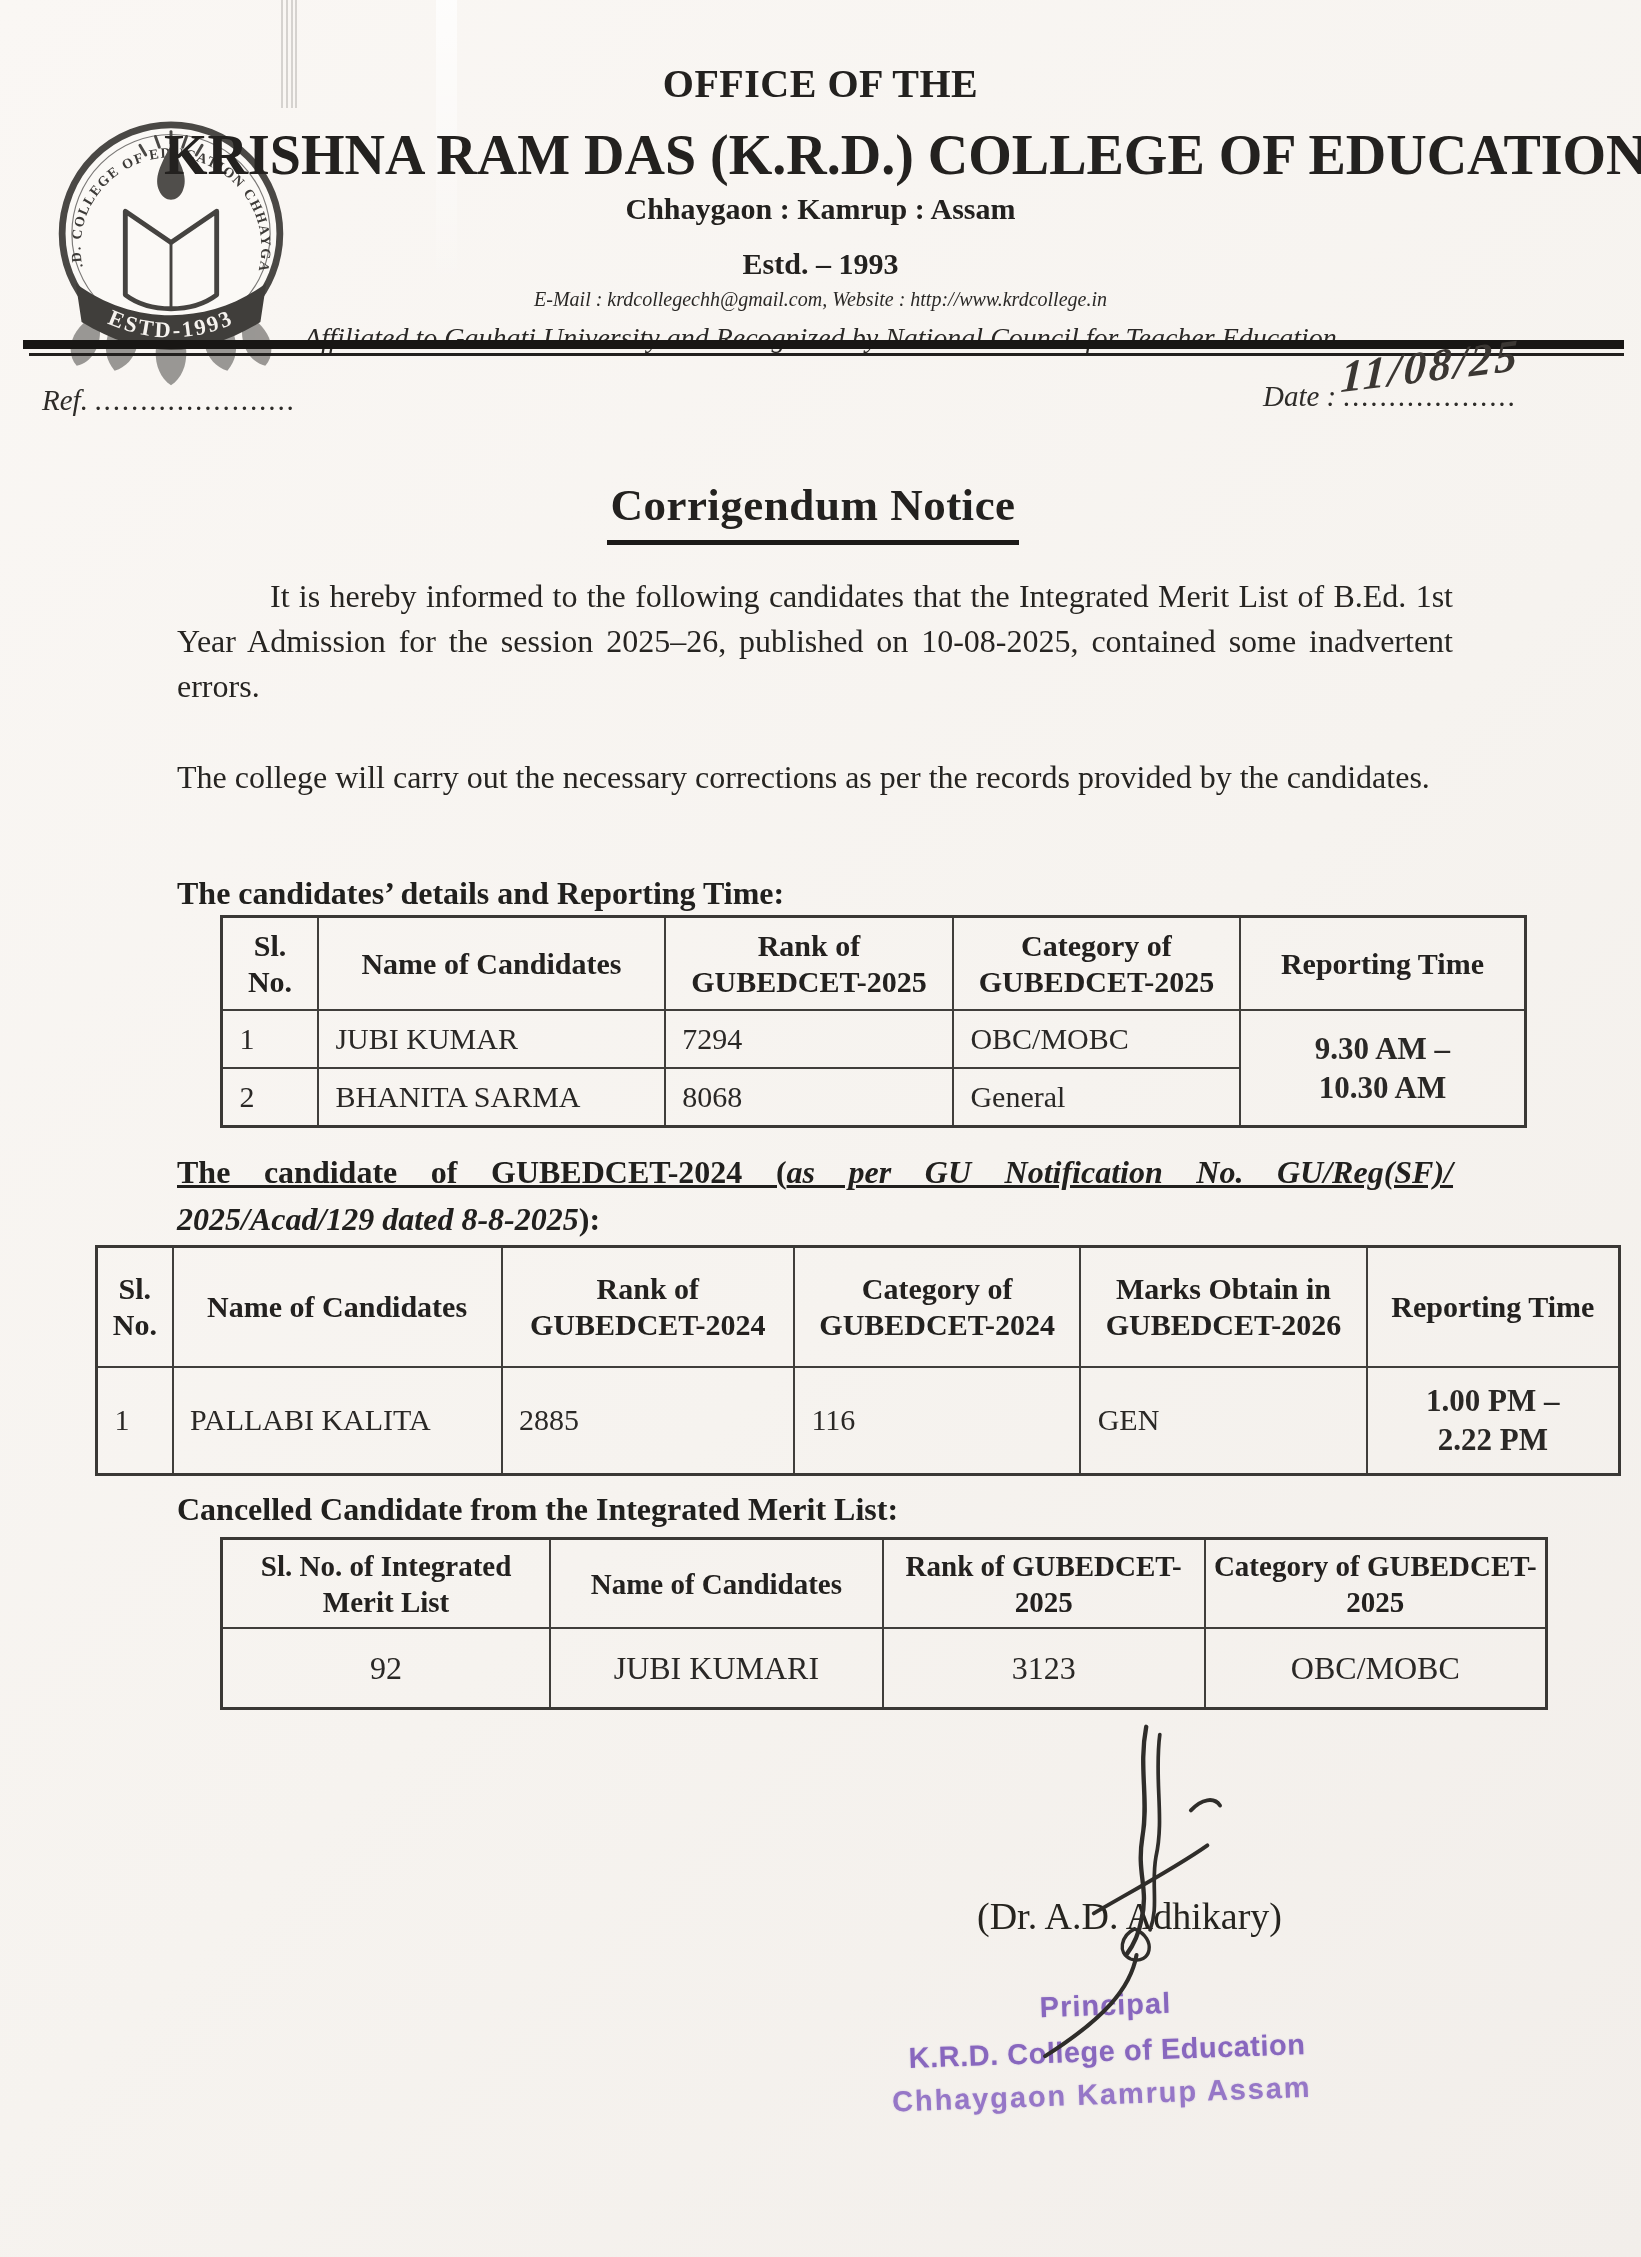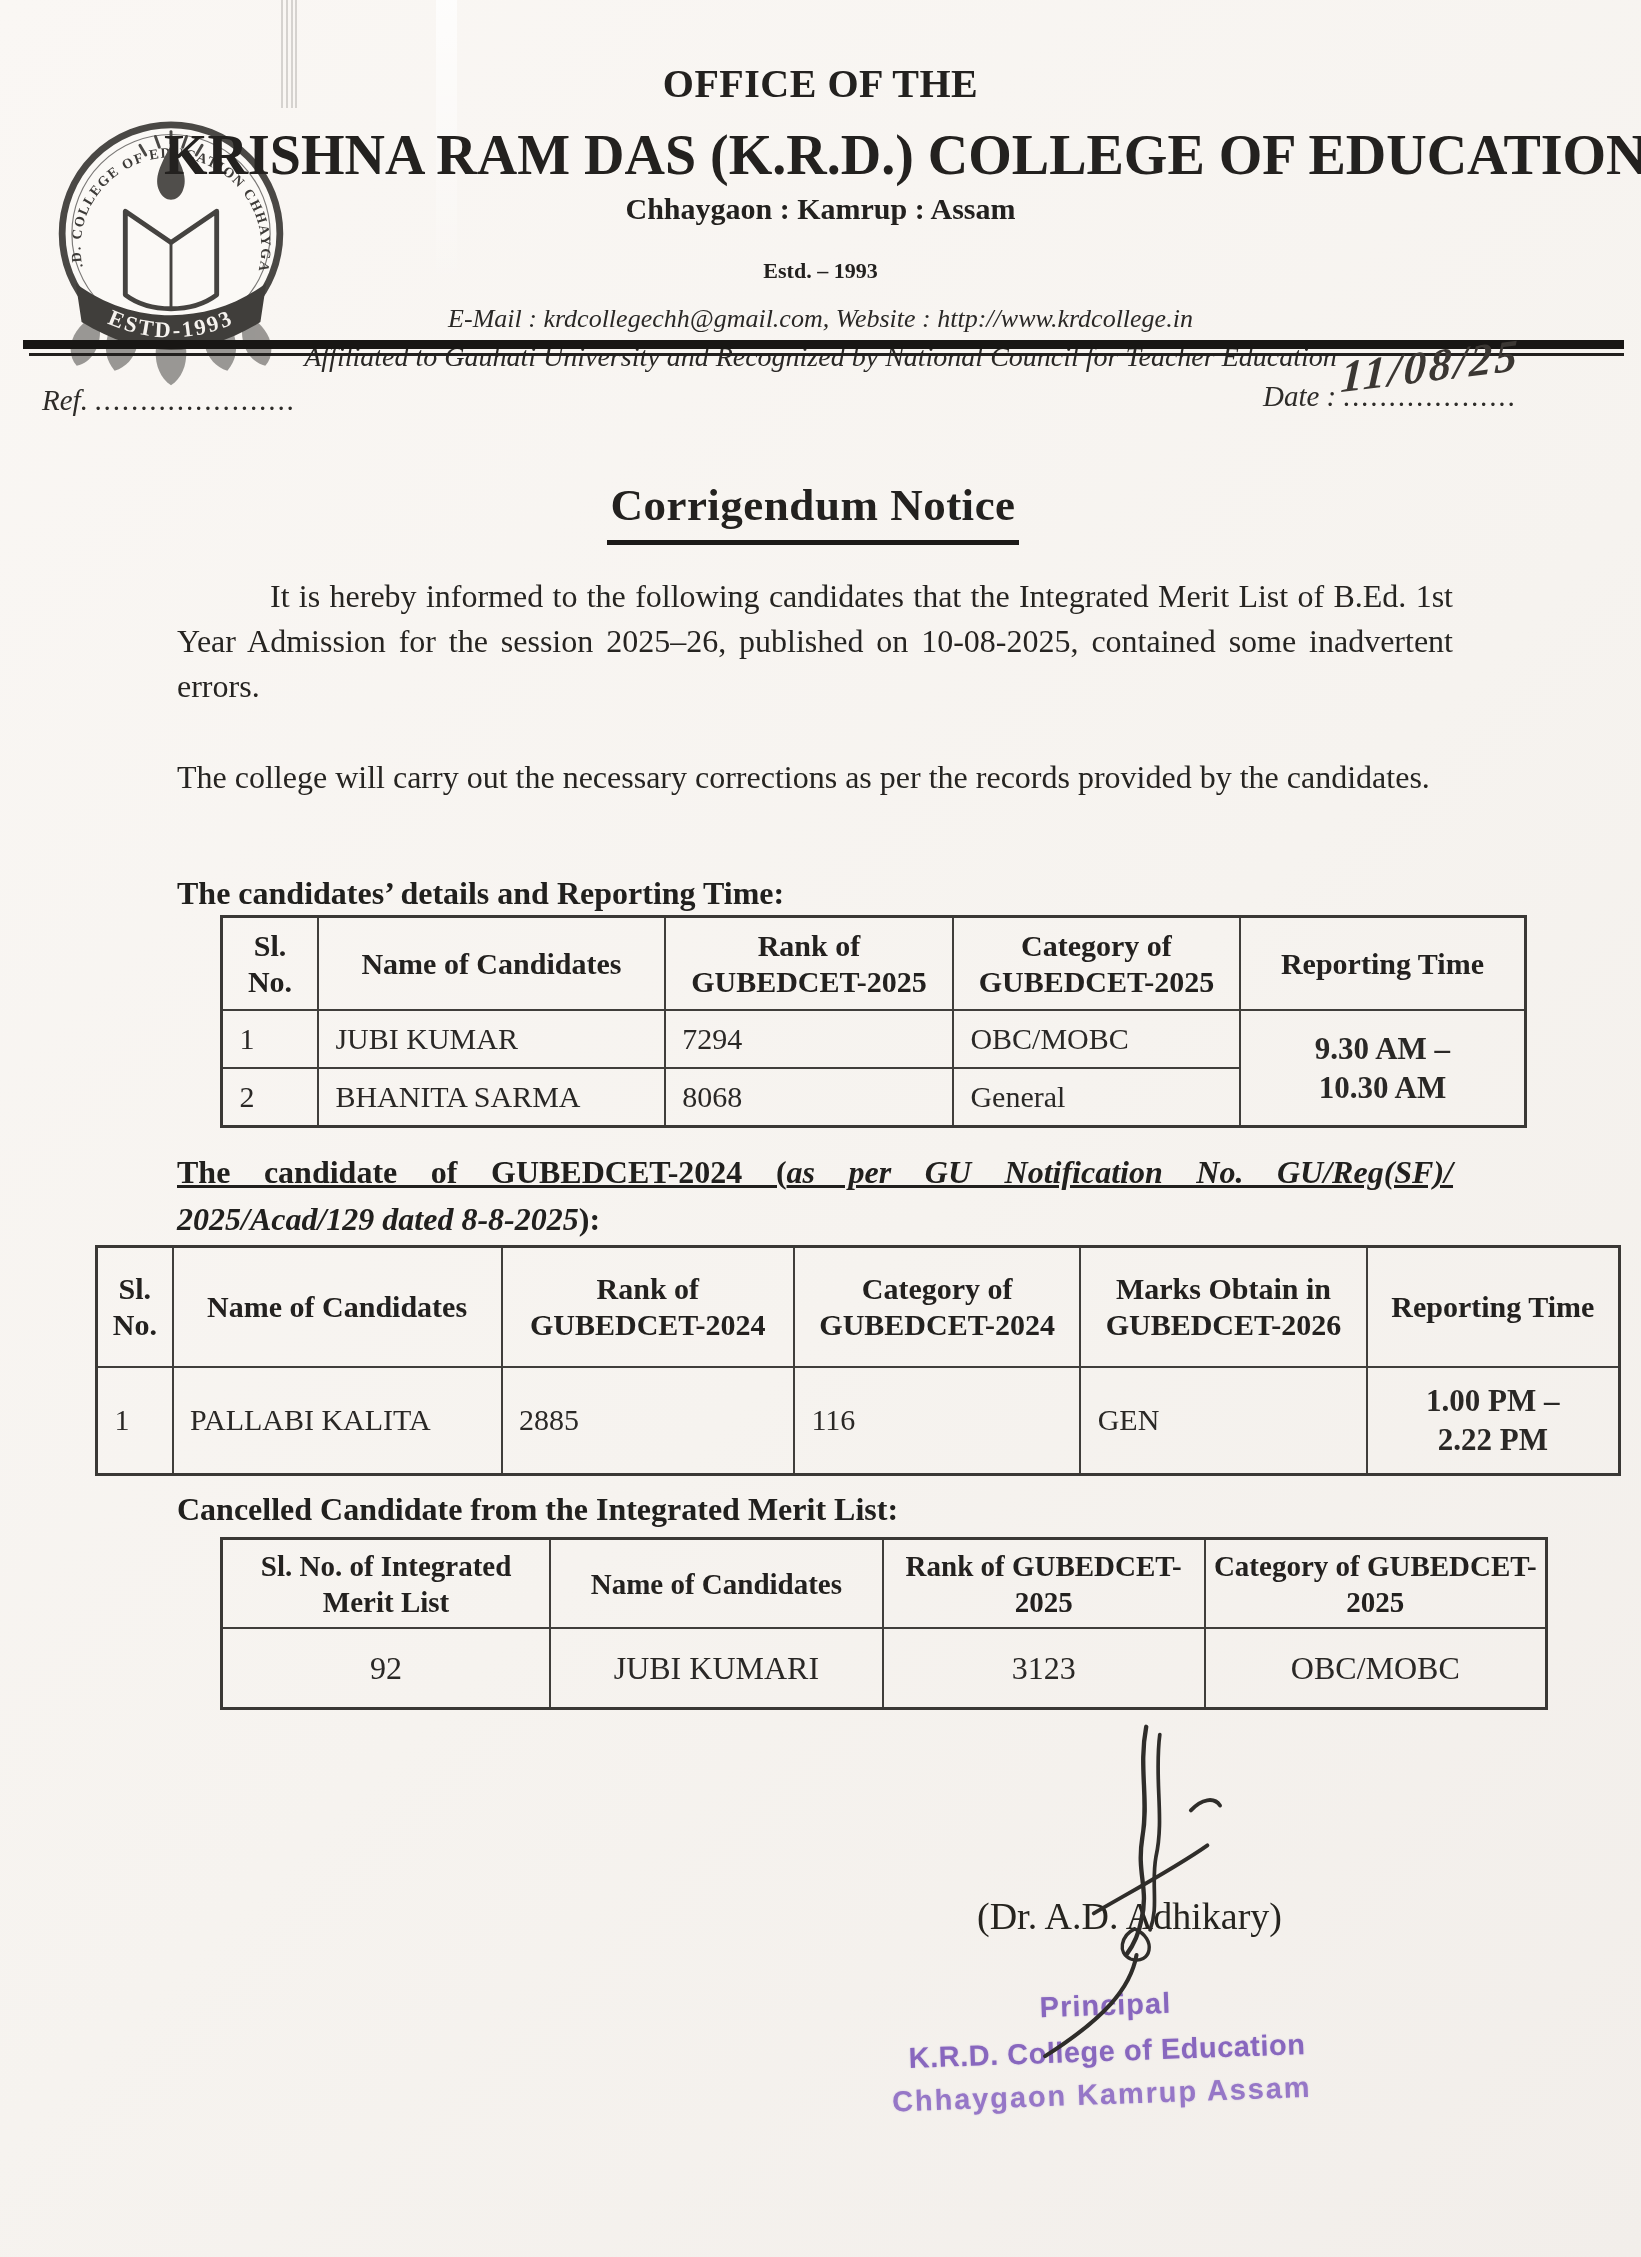--- a/index.html
+++ b/index.html
@@ -15,22 +15,22 @@
     background: linear-gradient(180deg, rgba(255,255,255,.75), rgba(255,255,255,0)); }
 
   
   .logo { position:absolute; left:25px; top:83px; width:292px; height:311px; }
 
   
   .hdr { position:absolute; left:164px; top:63px; width:1313px; text-align:center; }
   .hdr .office { font-size:40px; font-weight:bold; letter-spacing:0.5px; line-height:42px; }
   .hdr .name   { font-size:56px; font-weight:bold; line-height:50px; margin-top:25px; white-space:nowrap; }
   .hdr .addr   { font-size:30px; font-weight:bold; line-height:35px; margin-top:10.6px; }
-  .hdr .estd   { font-size:22px; font-weight:bold; line-height:35px; margin-top:27px; }
-  .hdr .email  { font-size:26px; font-style:italic; line-height:33px; margin-top:14px; color:#2a2826; }
+  .hdr .estd   { font-size:30px; font-weight:bold; line-height:35px; margin-top:20px; }
+  .hdr .email  { font-size:20px; font-style:italic; line-height:33px; margin-top:2px; color:#2a2826; }
   .hdr .affil  { font-size:28px; font-style:italic; line-height:33px; margin-top:5.8px; color:#2a2826; }
 
   .rule  { position:absolute; left:23px; top:340px; width:1601px; height:8.7px; background:#181614; }
   .rule2 { position:absolute; left:29px; top:353px; width:1595px; height:2.9px; background:#22201e; }
 
   
   .ref { position:absolute; left:42px; top:384px; font-style:italic; font-size:29px; color:#2e2c29; }
   .ref .dots, .date .dots { letter-spacing:1.9px; }
   .date { position:absolute; left:1263px; top:380px; font-style:italic; font-size:29px; color:#2e2c29; }
   .date-hand {

